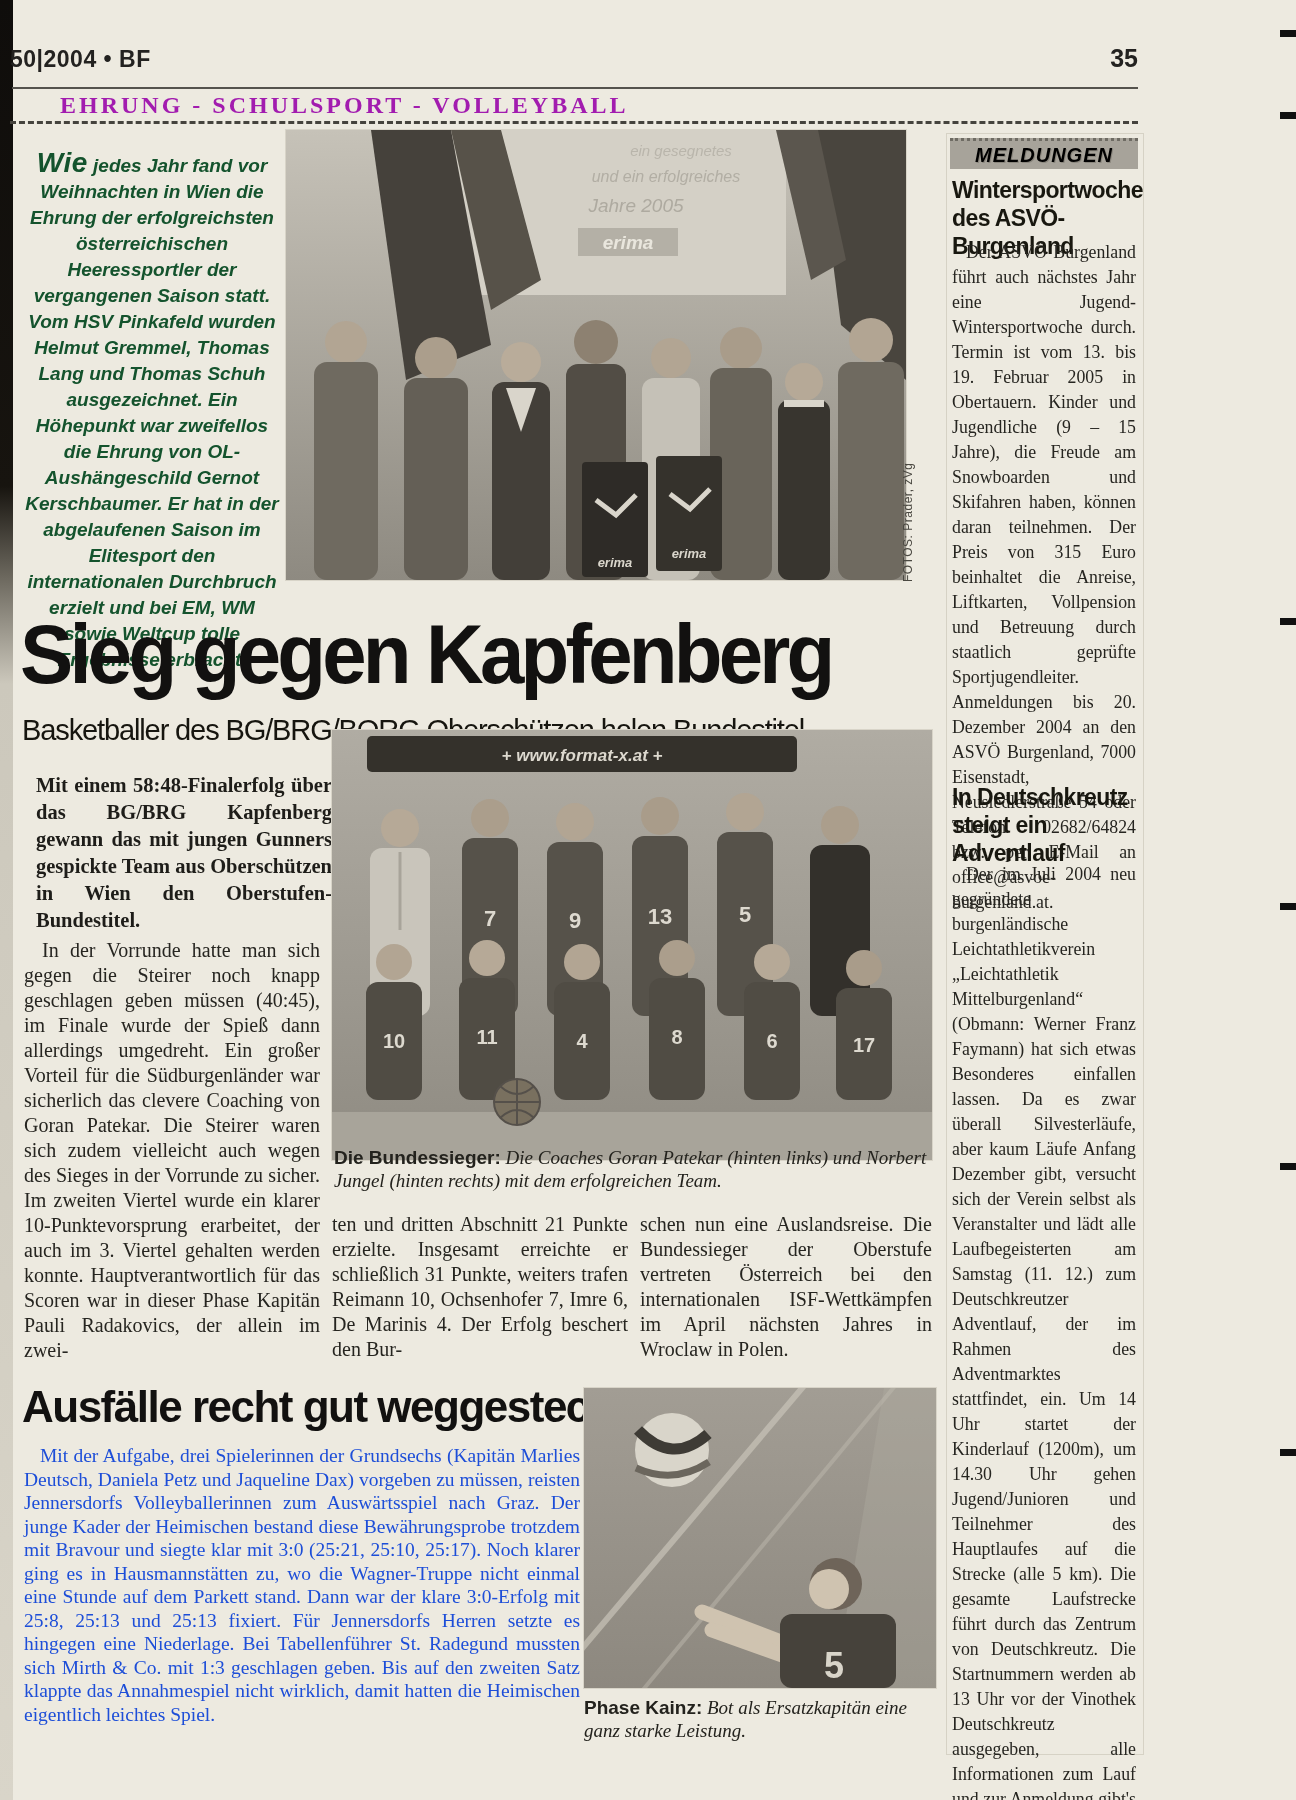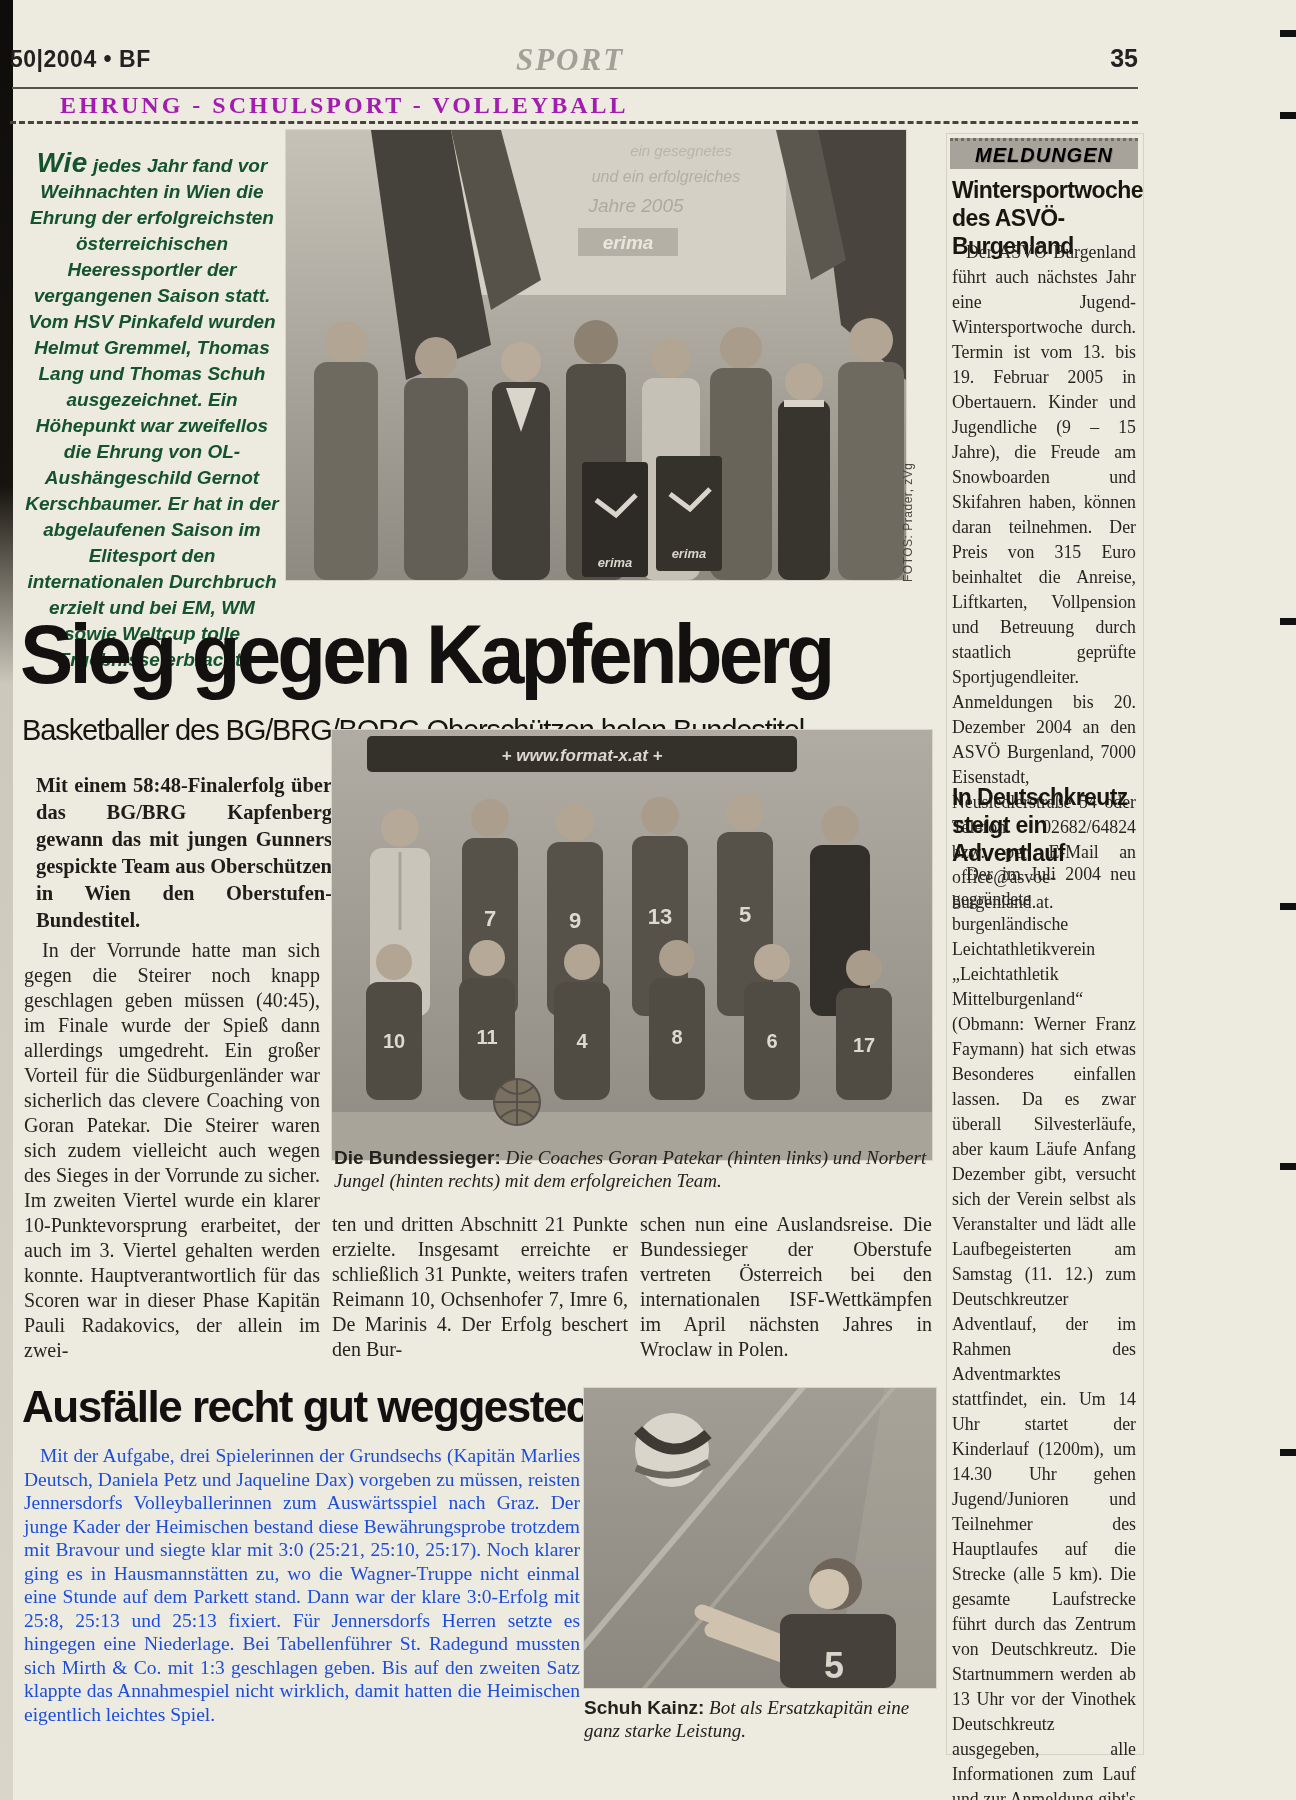--- a/index.html
+++ b/index.html
@@ -65,21 +65,20 @@
 
   <div class="abs left-strip"></div>
   <div class="abs print-mark" style="top:30px;"></div>
   <div class="abs print-mark" style="top:112px;"></div>
   <div class="abs print-mark" style="top:618px;"></div>
   <div class="abs print-mark" style="top:903px;"></div>
   <div class="abs print-mark" style="top:1163px;"></div>
   <div class="abs print-mark" style="top:1449px;"></div>
 
   <div class="abs issue sans">50|2004 • BF</div>
-  <div class="abs sport-label">SPORT</div>
   <div class="abs page-num sans">35</div>
   <div class="abs rule-solid"></div>
   <div class="abs kicker">EHRUNG - SCHULSPORT - VOLLEYBALL</div>
   <div class="abs rule-dashed"></div>
 
   <div class="abs intro sans">
     <span class="intro-lead">Wie</span>
     <span>jedes Jahr fand vor Weihnachten in Wien die Ehrung der erfolgreichsten österreichischen Heeressportler der vergangenen Saison statt. Vom HSV Pinkafeld wurden Helmut Gremmel, Thomas Lang und Thomas Schuh ausgezeichnet. Ein Höhepunkt war zweifellos die Ehrung von OL- Aushängeschild Gernot Kerschbaumer. Er hat in der abgelaufenen Saison im Elitesport den internationalen Durchbruch erzielt und bei EM, WM sowie Weltcup tolle Ergebnisse erbracht.</span>
   </div>
 
@@ -253,16 +252,16 @@
         <circle cx="245" cy="201" r="20" fill="#cfc3b0"></circle>
         <line x1="202" y1="256" x2="118" y2="224" stroke="#cfc3b0" stroke-width="15" stroke-linecap="round"></line>
         <line x1="212" y1="272" x2="128" y2="242" stroke="#cfc3b0" stroke-width="15" stroke-linecap="round"></line>
         <rect x="196" y="226" width="116" height="74" rx="12" fill="#46423b"></rect>
         <text x="250" y="290" font-size="36" font-weight="bold" fill="#d9d5ca" text-anchor="middle" font-family="Liberation Sans, sans-serif">5</text>
       </g>
     </svg>
   </div>
 
   <div class="abs caption" style="left:584px;top:1696px;width:352px;">
-    <span class="cap-bold">Schuh Kainz:</span><span class="cap-ital"> Bot als Ersatzkapitän eine ganz starke Leistung.</span>
+    <span class="cap-bold">Phase Kainz:</span><span class="cap-ital"> Bot als Ersatzkapitän eine ganz starke Leistung.</span>
   </div>
 
 </div>
 
 </body></html>

